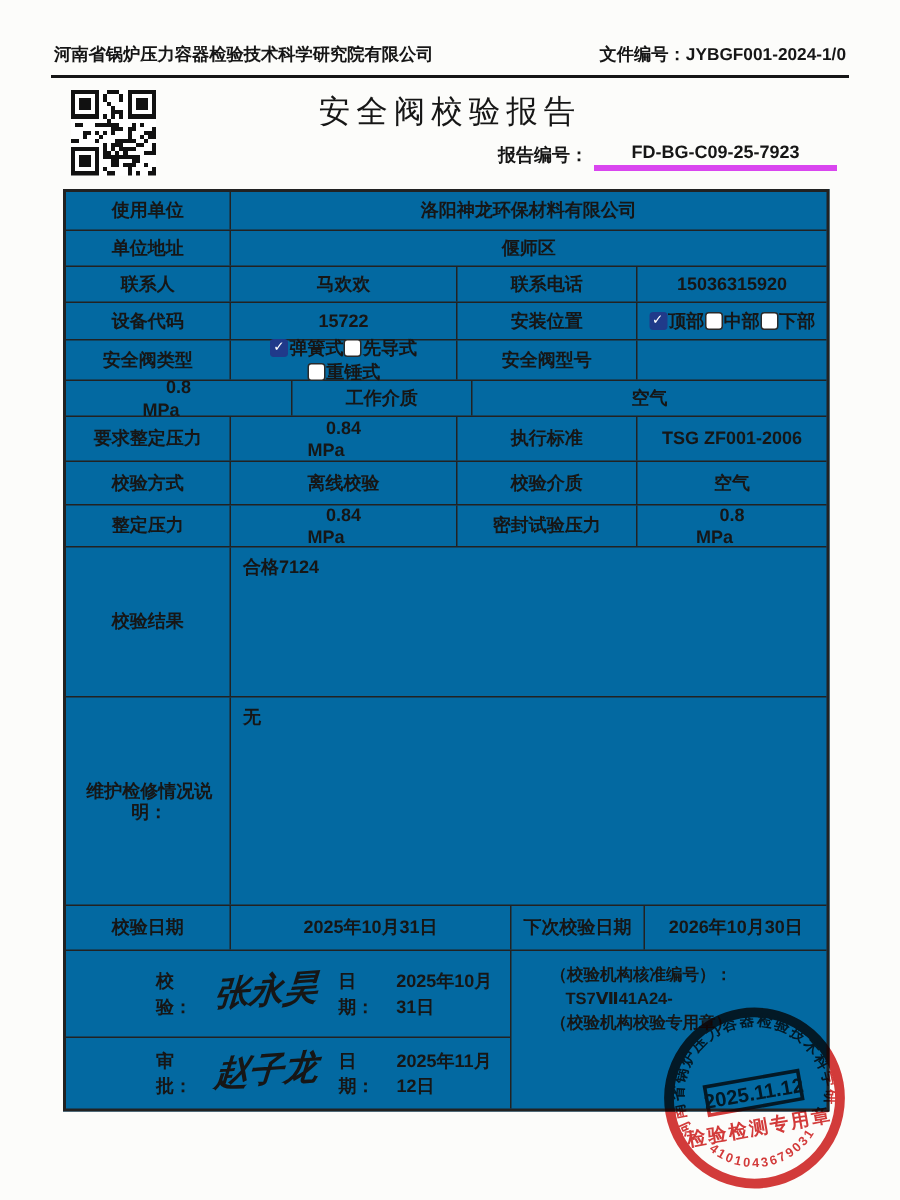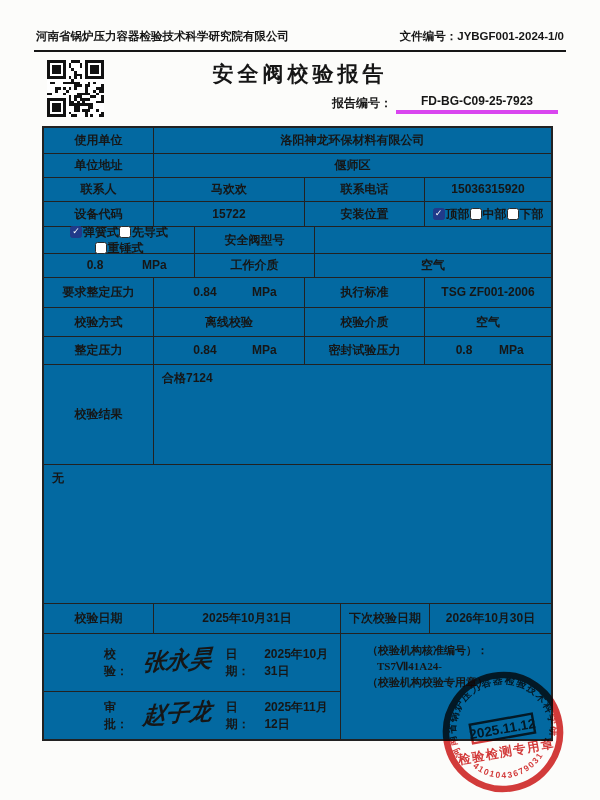--- a/index.html
+++ b/index.html
@@ -4,57 +4,57 @@
 <style>
   html,body{margin:0;padding:0;background:#e8e8e8;}
   .page{position:relative;width:600px;height:800px;margin:0 auto;background:#fcfcfa;
         font-family:"Liberation Sans","DejaVu Sans",sans-serif;color:#161616;overflow:hidden;}
   
   .hdr{position:absolute;top:29px;left:36px;right:36px;display:flex;
        justify-content:space-between;align-items:flex-end;font-size:11.5px;font-weight:bold;}
   .hdr-rule{position:absolute;top:50px;left:34px;right:34px;height:2px;background:#161616;}
   .qr{position:absolute;top:60px;left:47px;width:57px;height:57px;}
   .title{position:absolute;top:60px;left:0;width:100%;text-align:center;
-         font-size:21px;font-weight:bold;letter-spacing:4px;}
+         font-size:21px;font-weight:normal;letter-spacing:4px;}
   .repno{position:absolute;top:94px;left:0;right:42px;display:flex;
          justify-content:flex-end;align-items:flex-end;font-size:12px;font-weight:bold;}
   .repno .lbl{margin-right:4px;padding-bottom:2px;margin-left:12px;}
   .repno .uline{width:162px;border-bottom:4px solid #d946ef;text-align:center;padding-bottom:2px;}
   
   .form{position:absolute;top:126px;left:42px;width:511px;border:2px solid #222;
         background:#0369a1;box-sizing:border-box;}
   .tr{display:flex;border-bottom:1.5px solid #222;box-sizing:border-box;align-items:stretch;}
   .tr.last{border-bottom:none;}
   .td{border-right:1.5px solid #222;box-sizing:border-box;display:flex;align-items:center;
       justify-content:center;text-align:center;font-size:12px;font-weight:bold;
       padding:2px 4px;line-height:1.2;}
   .td.end{border-right:none;}
   .w1{width:110px;}.w2{width:151px;}.w3{width:120px;}.w4{flex:1;}
   .w2b{width:187px;}.w3b{width:89px;}
   .top-left{align-items:flex-start;justify-content:flex-start;text-align:left;padding:6px 8px;}
-  .unitcell{display:flex;align-items:center;}
+  .unitcell{display:flex;flex-direction:column;align-items:center;}
   .unitcell .val{flex:1;text-align:center;}
   .unitcell .unit{width:48px;text-align:left;}
   
   .cbgroup{display:flex;flex-wrap:wrap;justify-content:center;align-items:center;row-gap:1px;}
   .cbitem{display:inline-flex;align-items:center;}
   .cb{width:12px;height:12px;border:1.6px solid #2a2a2a;border-radius:2.5px;background:#fff;
       display:inline-block;margin-right:1px;box-sizing:border-box;}
   .cb .mark{display:none;}
   .cb.checked{background:#203a8a;border-color:#203a8a;}
   .cb.checked .mark{display:block;color:#fff;font-size:9px;line-height:9px;font-weight:bold;text-align:center;}
   
   .leftcol{width:297px;border-right:1.5px solid #222;box-sizing:border-box;display:flex;flex-direction:column;}
   .sigrow{display:flex;align-items:center;padding-left:60px;font-size:12px;font-weight:bold;box-sizing:border-box;}
   .sigrow.first{border-bottom:1.5px solid #222;}
   .sig{font-family:"DejaVu Serif","Liberation Serif",serif;font-style:italic;font-weight:bold;
        font-size:23px;transform:rotate(-4deg) skewX(-8deg);margin:0 14px 4px 8px;white-space:nowrap;}
   .sigrow .dlbl{margin-right:8px;}
   .orgcell{flex:1;font-size:11px;font-weight:bold;padding:9px 0 0 26px;line-height:1.45;
-           box-sizing:border-box;text-align:left;font-family:Liberation Serif, serif;}
+           box-sizing:border-box;text-align:left;}
   .orgcell .l2{padding-left:10px;}
   
   .stamp{position:absolute;left:430px;top:659px;width:146px;height:146px;z-index:5;
          opacity:.88;mix-blend-mode:multiply;pointer-events:none;}
 </style>
 </head>
 <body>
 
 <div class="page">
 
@@ -227,20 +227,21 @@
             </span>
           <span class="cbitem">
               <span class="cb"></span>
               <span>下部</span>
             </span>
         </span>
       </div>
     </div>
 
     <div class="tr" style="height:27px">
+      <div class="td w1">安全阀类型</div>
       <div class="td w2">
         <span class="cbgroup">
           <span class="cbitem">
               <span class="cb checked">
                 <span class="mark">✓</span>
               </span>
               <span>弹簧式</span>
             </span>
           <span class="cbitem">
               <span class="cb"></span>
@@ -293,20 +294,21 @@
         <span class="unit">MPa</span>
       </div>
     </div>
 
     <div class="tr" style="height:100px">
       <div class="td w1">校验结果</div>
       <div class="td w4 end top-left">合格7124</div>
     </div>
 
     <div class="tr" style="height:139px">
+      <div class="td w1" style="padding-left:6px">维护检修情况说明：</div>
       <div class="td w4 end top-left">无</div>
     </div>
 
     <div class="tr" style="height:30px">
       <div class="td w1">校验日期</div>
       <div class="td w2b">2025年10月31日</div>
       <div class="td w3b" style="padding:2px 1px">下次校验日期</div>
       <div class="td w4 end">2026年10月30日</div>
     </div>
 

